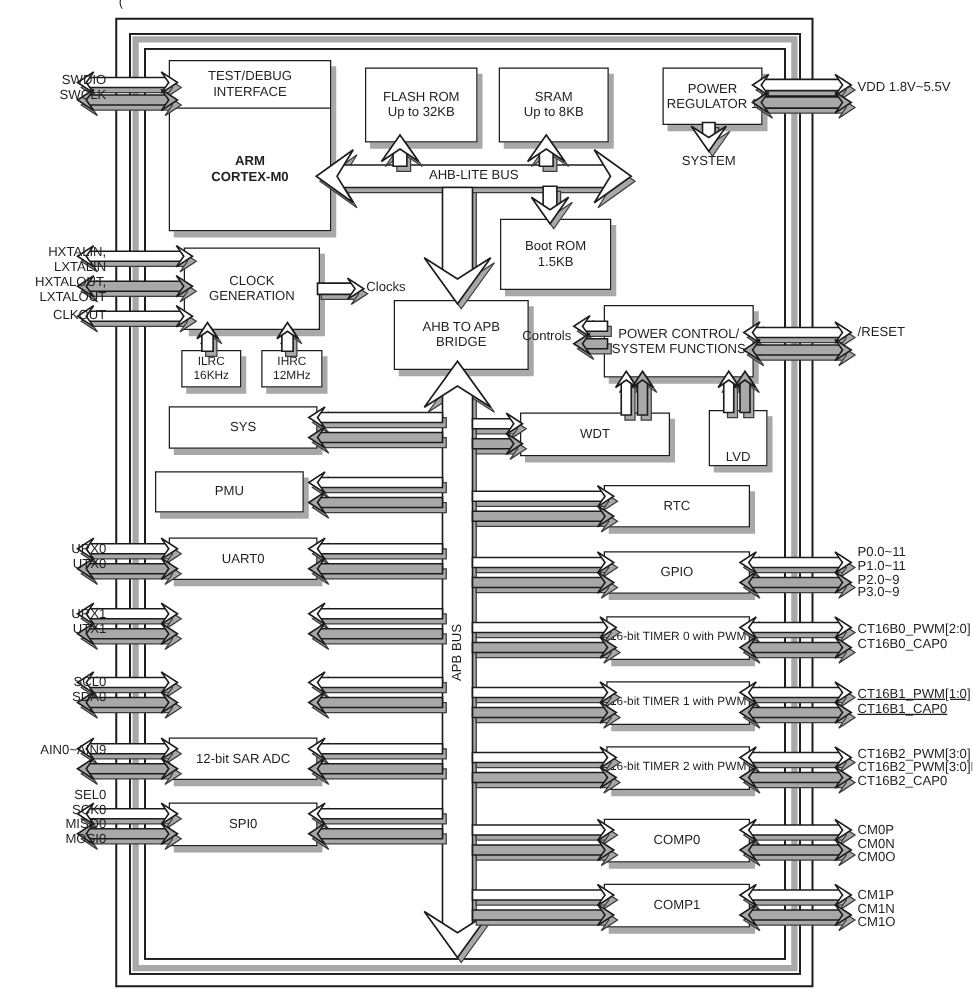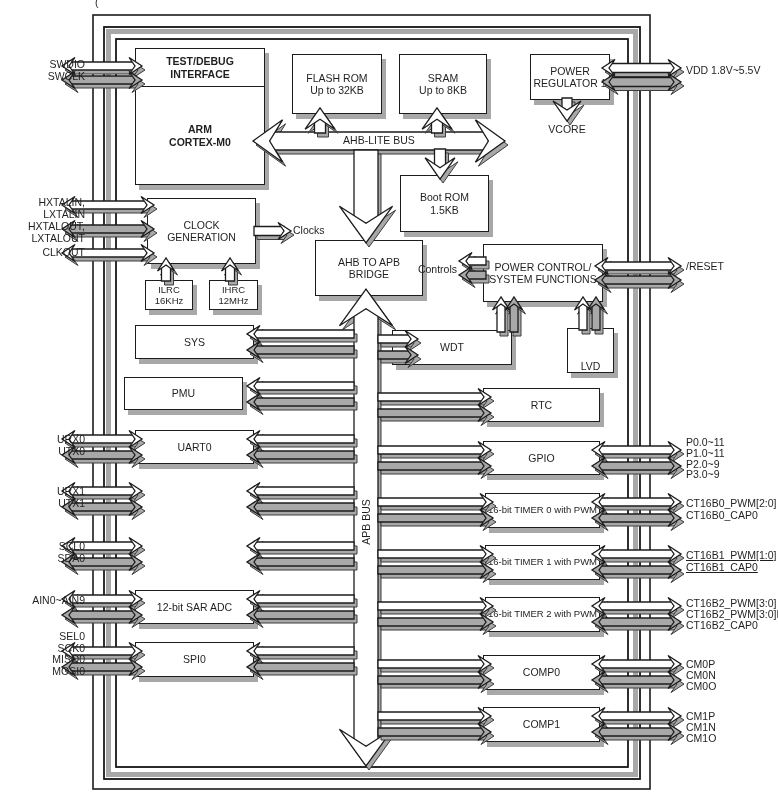--- a/index.html
+++ b/index.html
@@ -7,21 +7,21 @@
           font-family:"Liberation Sans",sans-serif;color:#1f1f1f;overflow:hidden;}
   .blk{position:absolute;background:#fff;border:1.4px solid #1c1c1c;
        box-shadow:4px 5px 0 #a8a8a8;display:flex;flex-direction:column;
        align-items:center;justify-content:center;text-align:center;
        font-size:10.5px;line-height:12.5px;z-index:2;}
   .blk.small{font-size:9.5px;line-height:11px;}
   .blk.tiny-text{font-size:9.5px;}
   .blk span{display:block;}
   .bold{font-weight:bold;}
   .sub{width:100%;display:flex;flex-direction:column;align-items:center;justify-content:center;}
-  .divider{border-bottom:1.4px solid #1c1c1c;font-weight:bold;}
+  .divider{border-bottom:1.4px solid #1c1c1c;}
   #wires{position:absolute;left:0;top:0;z-index:5;pointer-events:none;}
   .lbl{position:absolute;font-size:10.5px;line-height:12px;z-index:8;white-space:nowrap;}
   .lbl.r{text-align:right;}
   .lbl span{display:block;}
   .buslbl{position:absolute;font-size:10.5px;z-index:8;text-align:center;}
   .vert{transform:rotate(-90deg);transform-origin:center;}
 </style>
 </head>
 <body>
 
@@ -68,21 +68,21 @@
       <span>12MHz</span>
     </div>
   <div class="blk" style="left:315px;top:240px;width:106px;height:54px;">
     <span>AHB TO APB</span>
       <span>BRIDGE</span>
     </div>
   <div class="blk" style="left:483px;top:244px;width:118px;height:56px;">
     <span>POWER CONTROL/</span>
       <span>SYSTEM FUNCTIONS</span>
     </div>
-  <div class="blk" style="left:392px;top:330px;width:118px;height:33px;align-items:center;">
+  <div class="blk" style="left:416px;top:330px;width:118px;height:33px;align-items:center;">
     <span>WDT</span>
     </div>
   <div class="blk" style="left:567px;top:328px;width:45px;height:43px;justify-content:flex-end;">
     <span>LVD</span>
     </div>
   <div class="blk" style="left:483px;top:388px;width:115px;height:32px;">
     <span>RTC</span>
     </div>
   <div class="blk" style="left:483px;top:441px;width:115px;height:32px;">
     <span>GPIO</span>
@@ -496,21 +496,21 @@
       <path d="M668 723.5 L681 732 L668 740.5 L674 732 Z" transform="translate(3,4)" fill="#a8a8a8" stroke="#3c3c3c" stroke-width="1"></path>
       <path d="M599 728 H674 V736 H599 Z" fill="#a8a8a8" stroke="#1c1c1c" stroke-width="1.3"></path>
       <path d="M605 723.5 L592 732 L605 740.5 L599 732 Z" fill="#a8a8a8" stroke="#1c1c1c" stroke-width="1.3"></path>
       <path d="M668 723.5 L681 732 L668 740.5 L674 732 Z" fill="#a8a8a8" stroke="#1c1c1c" stroke-width="1.3"></path>
     </svg>
 
   <div class="buslbl" style="left:319px;top:134px;width:120px;">AHB-LITE BUS</div>
   <div class="buslbl vert" style="left:338px;top:516px;width:56px;">APB BUS</div>
   <div class="buslbl" style="left:293px;top:224px;width:44px;text-align:left;">Clocks</div>
   <div class="buslbl" style="left:397px;top:263px;width:60px;text-align:right;">Controls</div>
-  <div class="buslbl" style="left:537px;top:123px;width:60px;">VCORE</div>
+  <div class="buslbl" style="left:537px;top:123px;width:60px;">SYSTEM</div>
 
   <div class="lbl r" style="right:693px;top:58px;">
     <span>SWDIO</span>
       <span>SWCLK</span>
     </div>
   <div class="lbl r" style="right:693px;top:196px;">
     <span>HXTALIN,</span>
       <span>LXTALIN</span>
     </div>
   <div class="lbl r" style="right:693px;top:220px;">

